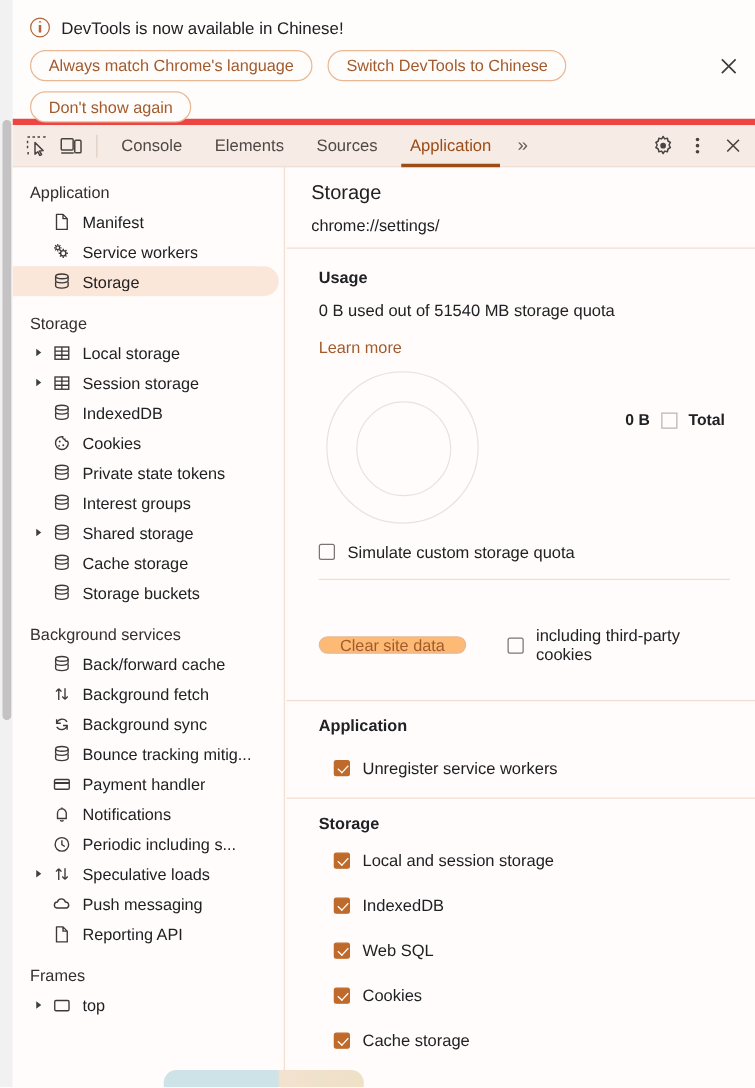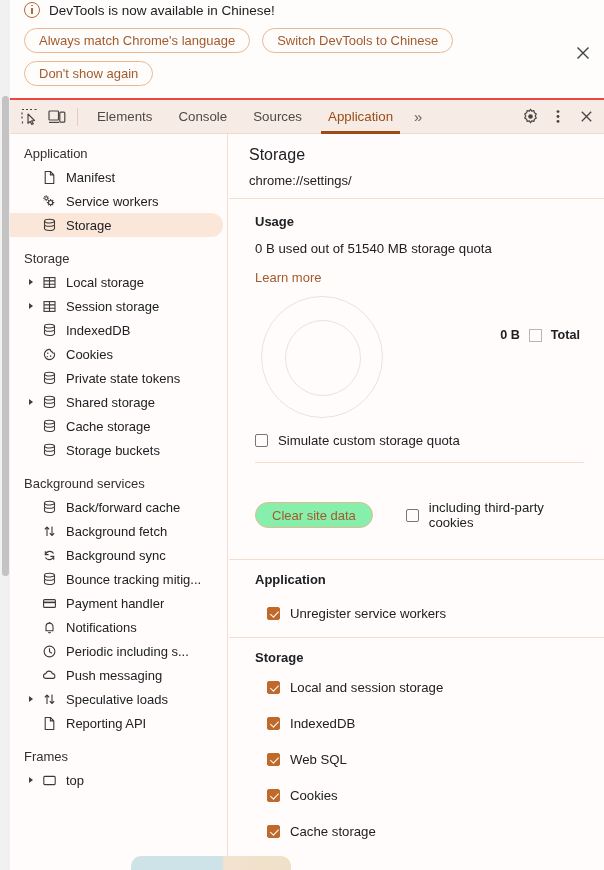--- a/index.html
+++ b/index.html
@@ -31,22 +31,22 @@
     width: 7px; height: 480px;
     background: #c4c2c2;
     border-radius: 4px;
   }
 
   
   .banner {
     position: absolute; left: 10px; top: 0;
     width: 594px; height: 100px;
     background: #fffdfc;
-    border-bottom: 2px solid #ef4444;
-    padding: 0 14px 0 14px;
+    border-bottom: 5px solid #ef4444;
+    padding: 12px 14px 0 14px;
   }
   .banner-row1 {
     display: flex; align-items: center; gap: 9px;
     height: 20px;
   }
   .info-icon {
     width: 16px; height: 16px; flex: 0 0 16px;
     border: 1.4px solid #b4663a;
     border-radius: 50%;
     position: relative;
@@ -269,24 +269,24 @@
     height: 1px; background: #f3ddd0;
     margin: 14px 0 0 0;
   }
 
   .clear-row {
     display: flex; align-items: center; gap: 18px;
     padding: 14px 20px 14px 26px;
   }
   .btn-outline {
     display: inline-flex; align-items: center; justify-content: center;
-    height: 26px; padding: 0 16px;
+    height: 14px; padding: 0 16px;
     border: 1px solid #e8b894;
     border-radius: 14px;
-    background: #86efac;
+    background: #fdba74;
     color: #a35a2c; font-size: 13px;
     font-family: "Liberation Sans", sans-serif;
     cursor: pointer; white-space: nowrap;
   }
 
   .block {
     padding: 12px 20px 6px 26px;
     border-top: 1px solid #f3ddd0;
   }
   .block-head {
@@ -342,22 +342,22 @@
     <div class="tb-icon">
       <svg width="18" height="16" viewBox="0 0 18 16">
         <rect x="1" y="2" width="9.5" height="9" rx="0.8" fill="none" stroke="#4a4441" stroke-width="1.2"></rect>
         <path d="M1 13.4h10" stroke="#4a4441" stroke-width="1.2"></path>
         <rect x="11.8" y="3.2" width="5" height="10" rx="0.9" fill="none" stroke="#4a4441" stroke-width="1.2"></rect>
       </svg>
     </div>
     <div class="tb-sep"></div>
 
     <div class="tabs">
+      <div class="tab">Console</div>
       <div class="tab">Elements</div>
-      <div class="tab">Console</div>
       <div class="tab">Sources</div>
       <div class="tab active">Application</div>
       <div class="tab-more">»</div>
     </div>
 
     <div class="toolbar-right">
       <div class="tb-icon">
         <svg width="17" height="17" viewBox="0 0 17 17">
           <circle cx="8.5" cy="8.5" r="2.3" fill="#4a4441"></circle>
           <path d="M8.5 1.2 l1.2 1.9 2.2-.5 .5 2.2 1.9 1.2 -1.1 2 1.1 2 -1.9 1.2 -.5 2.2 -2.2-.5 -1.2 1.9 -1.2-1.9 -2.2 .5 -.5-2.2 -1.9-1.2 1.1-2 -1.1-2 1.9-1.2 .5-2.2 2.2 .5 Z" fill="none" stroke="#4a4441" stroke-width="1.2" stroke-linejoin="round"></path>
@@ -479,20 +479,31 @@
       <span class="nav-icon">
         <svg width="15" height="15" viewBox="0 0 15 15">
             <ellipse cx="7.5" cy="3.1" rx="5" ry="1.9" fill="none" stroke="#3c3a38" stroke-width="1.1"></ellipse>
             <path d="M2.5 3.1v3.3c0 1.05 2.24 1.9 5 1.9s5-.85 5-1.9V3.1" fill="none" stroke="#3c3a38" stroke-width="1.1"></path>
             <path d="M2.5 7.3v3.3c0 1.05 2.24 1.9 5 1.9s5-.85 5-1.9V7.3" fill="none" stroke="#3c3a38" stroke-width="1.1"></path>
           </svg>
       </span>
       <span class="nav-label">Private state tokens</span>
     </div>
 
+    <div class="nav-item">
+      <span class="twisty empty"></span>
+      <span class="nav-icon">
+        <svg width="15" height="15" viewBox="0 0 15 15">
+            <ellipse cx="7.5" cy="3.1" rx="5" ry="1.9" fill="none" stroke="#3c3a38" stroke-width="1.1"></ellipse>
+            <path d="M2.5 3.1v3.3c0 1.05 2.24 1.9 5 1.9s5-.85 5-1.9V3.1" fill="none" stroke="#3c3a38" stroke-width="1.1"></path>
+            <path d="M2.5 7.3v3.3c0 1.05 2.24 1.9 5 1.9s5-.85 5-1.9V7.3" fill="none" stroke="#3c3a38" stroke-width="1.1"></path>
+          </svg>
+      </span>
+      <span class="nav-label">Interest groups</span>
+    </div>
 
     <div class="nav-item">
       <span class="twisty">
           <svg width="8" height="8" viewBox="0 0 8 8">
             <path d="M2 1 L6 4 L2 7 Z" fill="#3c4043"></path>
           </svg>
         </span>
       <span class="nav-icon">
         <svg width="15" height="15" viewBox="0 0 15 15">
             <ellipse cx="7.5" cy="3.1" rx="5" ry="1.9" fill="none" stroke="#3c3a38" stroke-width="1.1"></ellipse>
@@ -605,42 +616,42 @@
       <span class="nav-icon">
         <svg width="15" height="15" viewBox="0 0 15 15">
             <circle cx="7.5" cy="7.5" r="5.4" fill="none" stroke="#3c3a38" stroke-width="1.1"></circle>
             <path d="M7.5 4.2v3.5l2.4 1.5" fill="none" stroke="#3c3a38" stroke-width="1.1"></path>
           </svg>
       </span>
       <span class="nav-label">Periodic including s...</span>
     </div>
 
     <div class="nav-item">
-      <span class="twisty empty"></span>
-      <span class="nav-icon">
-        <svg width="15" height="15" viewBox="0 0 15 15">
-            <path d="M3.6 10.4a2.4 2.4 0 0 1 .3-4.78A3.3 3.3 0 0 1 10.3 5.6a2.5 2.5 0 0 1 1.1 4.8Z" fill="none" stroke="#3c3a38" stroke-width="1.1" stroke-linejoin="round"></path>
-          </svg>
-      </span>
-      <span class="nav-label">Push messaging</span>
-    </div>
-
-    <div class="nav-item">
       <span class="twisty">
           <svg width="8" height="8" viewBox="0 0 8 8">
             <path d="M2 1 L6 4 L2 7 Z" fill="#3c4043"></path>
           </svg>
         </span>
       <span class="nav-icon">
         <svg width="15" height="15" viewBox="0 0 15 15">
             <path d="M5 12V3 M5 3 L2.8 5.3 M5 3 L7.2 5.3" fill="none" stroke="#3c3a38" stroke-width="1.1"></path>
             <path d="M10 2.5v9 M10 11.5 L7.8 9.2 M10 11.5 L12.2 9.2" fill="none" stroke="#3c3a38" stroke-width="1.1"></path>
           </svg>
       </span>
       <span class="nav-label">Speculative loads</span>
+    </div>
+
+    <div class="nav-item">
+      <span class="twisty empty"></span>
+      <span class="nav-icon">
+        <svg width="15" height="15" viewBox="0 0 15 15">
+            <path d="M3.6 10.4a2.4 2.4 0 0 1 .3-4.78A3.3 3.3 0 0 1 10.3 5.6a2.5 2.5 0 0 1 1.1 4.8Z" fill="none" stroke="#3c3a38" stroke-width="1.1" stroke-linejoin="round"></path>
+          </svg>
+      </span>
+      <span class="nav-label">Push messaging</span>
     </div>
 
     <div class="nav-item">
       <span class="twisty empty"></span>
       <span class="nav-icon">
         <svg width="15" height="15" viewBox="0 0 15 15">
             <path d="M3.2 1.5h5.2l3.4 3.4v8.6H3.2z M8.4 1.5v3.4h3.4" fill="none" stroke="#3c3a38" stroke-width="1.1" stroke-linejoin="round"></path>
           </svg>
       </span>
       <span class="nav-label">Reporting API</span>

